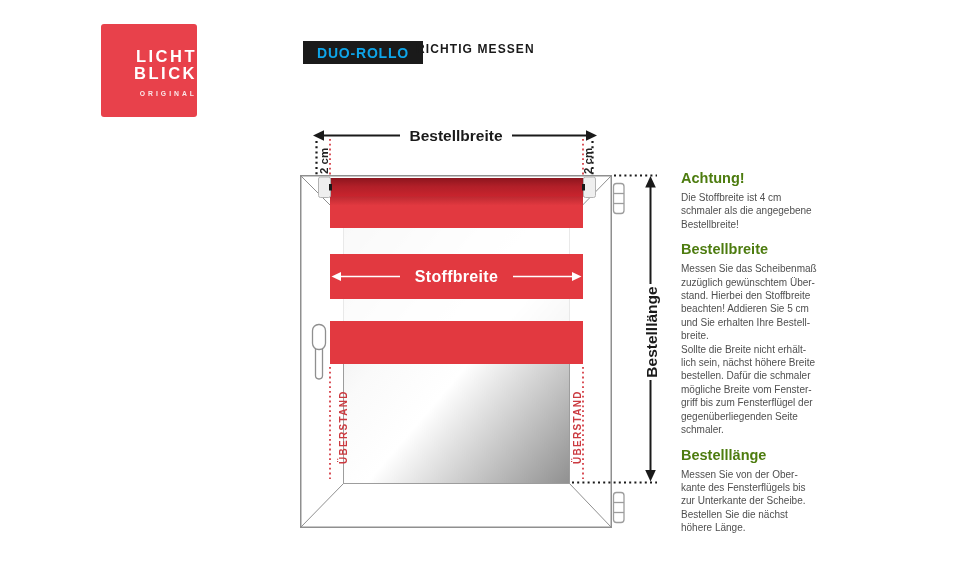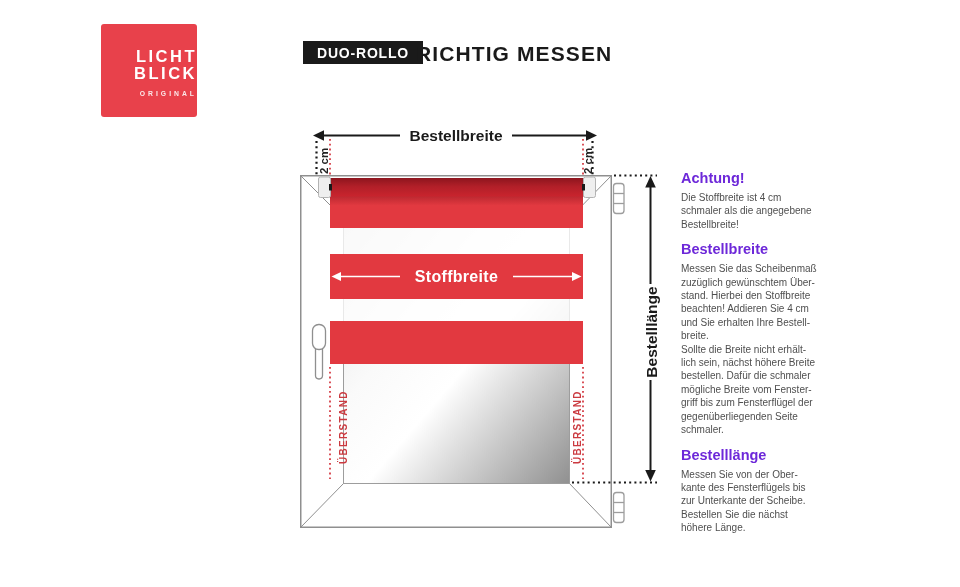--- a/index.html
+++ b/index.html
@@ -11,45 +11,45 @@
   .logo{
     position:absolute;left:101px;top:24px;width:96px;height:93px;
     background:#e8414b;border-radius:3px;color:#ffffff;text-align:right;
     box-sizing:border-box;padding-top:24px;
   }
   .logo-line{font-weight:700;font-size:16.5px;line-height:17px;letter-spacing:2.5px;}
   .logo-sub{margin-top:8px;font-weight:700;font-size:6.8px;letter-spacing:3px;color:#fbe9ea;}
   
   .badge{
     position:absolute;left:303px;top:41px;width:120px;height:23px;background:#1a1a1a;
-    color:#ffffff;font-weight:700;font-size:14px;letter-spacing:0.8px;
+    color:#0ea5e9;font-weight:700;font-size:14px;letter-spacing:0.8px;
     display:flex;align-items:center;justify-content:center;
   }
   .title{
     position:absolute;left:416px;top:42px;margin:0;
-    font-weight:700;font-size:21px;letter-spacing:1.1px;color:#1a1a1a;
+    font-weight:700;font-size:12px;letter-spacing:1.1px;color:#1a1a1a;
   }
   .subtitle{
     position:absolute;left:416px;top:62px;margin:0;
     font-size:13.5px;line-height:18.5px;color:#5a5a5a;
   }
   
   .diagram{position:absolute;left:0;top:0;}
   .t-dim{font-family:"Liberation Sans",sans-serif;font-weight:700;font-size:15.5px;fill:#1a1a1a;}
   .t-2cm{font-family:"Liberation Sans",sans-serif;font-weight:700;font-size:11.5px;fill:#222;}
   .t-stoff{font-family:"Liberation Sans",sans-serif;font-weight:700;font-size:16px;fill:#ffffff;letter-spacing:0.3px;}
   .t-ueber{font-family:"Liberation Sans",sans-serif;font-weight:700;font-size:10px;fill:#cb3a40;letter-spacing:1.3px;}
   .red-dot{stroke:#d0252f;stroke-width:1.6;stroke-dasharray:1.8 3;fill:none;}
   .blk-dot{stroke:#1a1a1a;stroke-width:2.2;stroke-dasharray:2 3.2;fill:none;}
   .dim-line{stroke:#1a1a1a;stroke-width:2;fill:none;}
   .frame{stroke:#8f8f8f;fill:none;}
   
   .instructions{position:absolute;left:681px;top:170px;width:168px;}
   .instructions section{margin:0 0 10px 0;}
-  .instructions h3{margin:0 0 5px 0;font-size:14.5px;font-weight:700;color:#6d28d9;}
+  .instructions h3{margin:0 0 5px 0;font-size:14.5px;font-weight:700;color:#4d7c0f;}
   .instructions .line{font-size:10px;line-height:13.4px;color:#4f4f4f;}
 </style>
 </head>
 <body>
 
 <div class="stage">
 
   <div class="logo">
     <div class="logo-line">LICHT</div>
     <div class="logo-line">BLICK</div>
@@ -165,21 +165,21 @@
       <h3>Achtung!</h3>
       <div class="line">Die Stoffbreite ist 4 cm</div>
       <div class="line">schmaler als die angegebene</div>
       <div class="line">Bestellbreite!</div>
     </section>
     <section>
       <h3>Bestellbreite</h3>
       <div class="line">Messen Sie das Scheibenmaß</div>
       <div class="line">zuzüglich gewünschtem Über-</div>
       <div class="line">stand. Hierbei den Stoffbreite</div>
-      <div class="line">beachten! Addieren Sie 4 cm</div>
+      <div class="line">beachten! Addieren Sie 5 cm</div>
       <div class="line">und Sie erhalten Ihre Bestell-</div>
       <div class="line">breite.</div>
       <div class="line">Sollte die Breite nicht erhält-</div>
       <div class="line">lich sein, nächst höhere Breite</div>
       <div class="line">bestellen. Dafür die schmaler</div>
       <div class="line">mögliche Breite vom Fenster-</div>
       <div class="line">griff bis zum Fensterflügel der</div>
       <div class="line">gegenüberliegenden Seite</div>
       <div class="line">schmaler.</div>
     </section>

